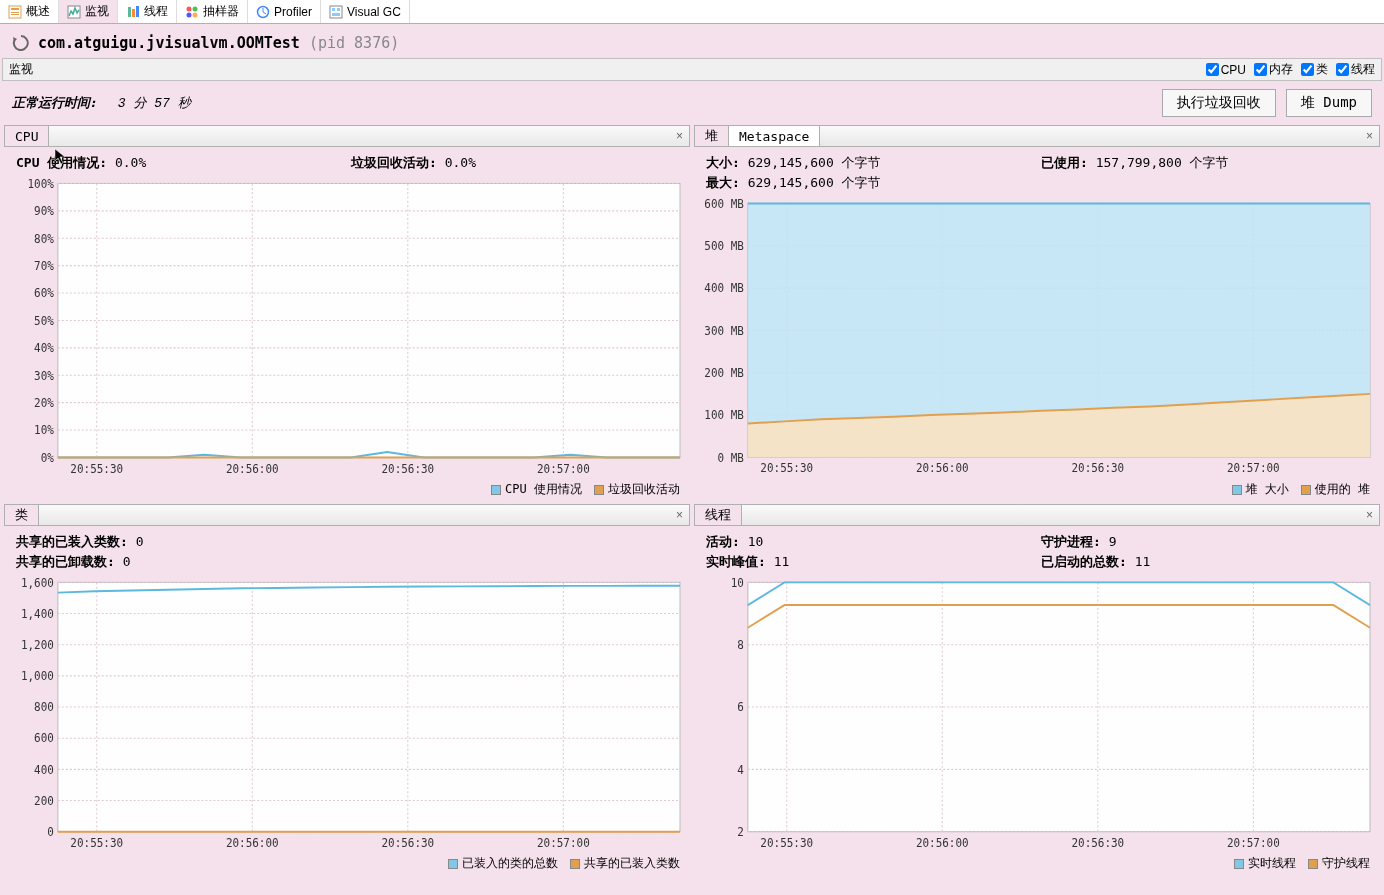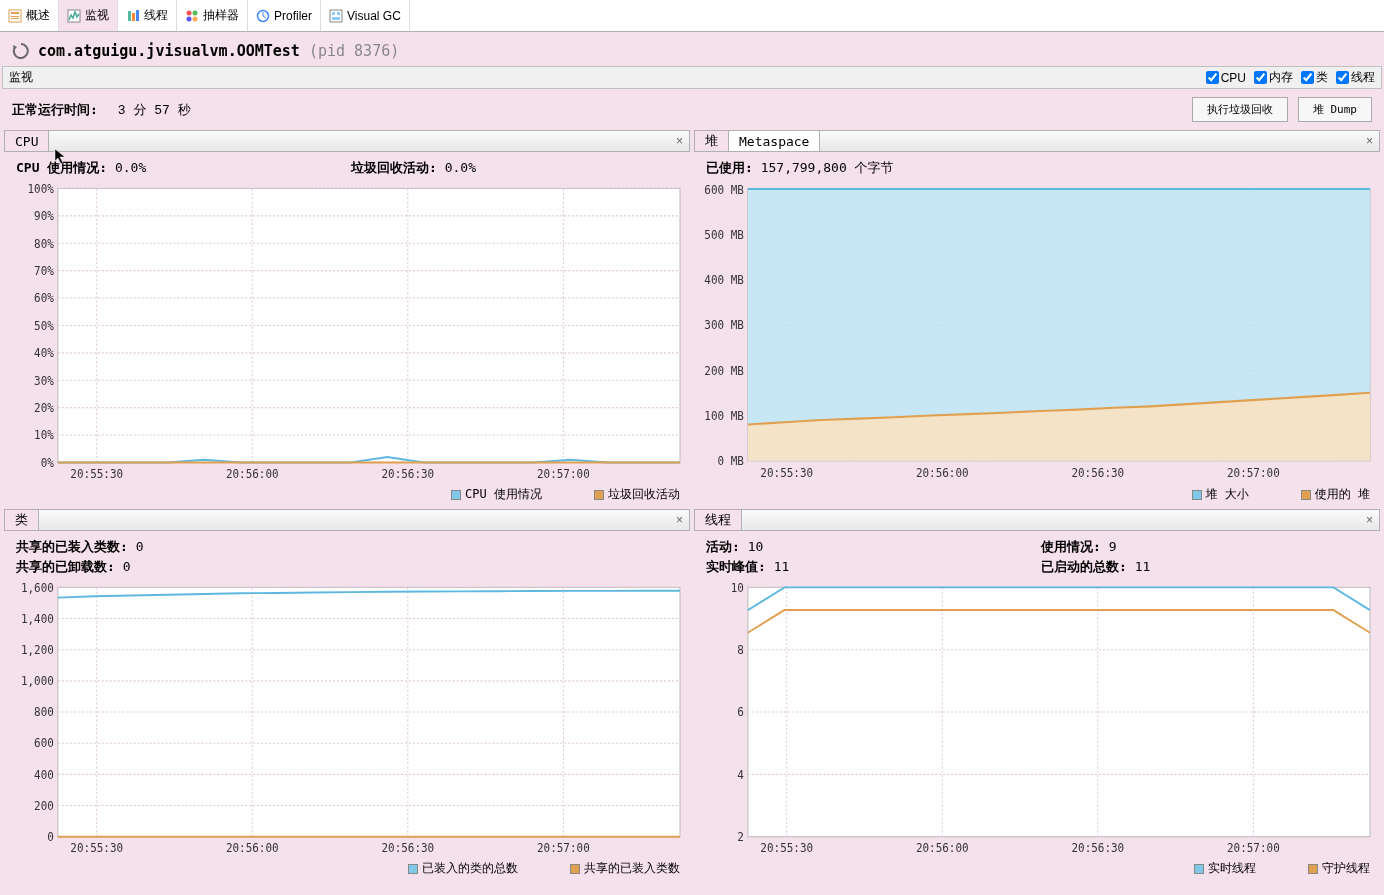--- a/index.html
+++ b/index.html
@@ -4,28 +4,28 @@
 <style>
   * { box-sizing: border-box; margin: 0; padding: 0; }
   body {
     font-family: "Microsoft YaHei", "SimSun", sans-serif;
     font-size: 12px;
     background: #f5e1eb;
     width: 1384px;
     height: 895px;
     overflow: hidden;
   }
-  .mono { font-family: "Consolas", "Courier New", monospace; font-size: 13px; }
+  .mono { font-family: "Consolas", "Courier New", monospace; font-size: 13px; font-style: italic; }
   
   .top-tabs {
     display: flex;
     align-items: center;
     background: #fff;
     border-bottom: 1px solid #b0b0b0;
-    height: 32px;
+    height: 24px;
   }
   .top-tab {
     display: flex;
     align-items: center;
     gap: 4px;
     padding: 3px 8px;
     height: 100%;
     border-right: 1px solid #ddd;
     cursor: pointer;
   }
@@ -63,21 +63,21 @@
     padding: 8px 12px;
   }
   .uptime-row .left { display:flex; gap: 0; }
   .uptime-row .left .lbl { font-weight: bold; font-family: monospace; }
   .buttons { display: flex; gap: 10px; }
   .btn {
     background: #f7f7f7;
     border: 1px solid #aaa;
     padding: 4px 14px;
     font-family: monospace;
-    font-size: 11px;
+    font-size: 14px;
     cursor: pointer;
   }
   
   .panels {
     display: grid;
     grid-template-columns: 1fr 1fr;
     grid-template-rows: 375px 370px;
     gap: 4px;
     padding: 0 4px;
   }
@@ -119,21 +119,21 @@
   }
   .chart-svg { width: 100%; height: 100%; display: block; }
   .legend-row {
     display: flex;
     justify-content: flex-end;
     gap: 12px;
     padding: 2px 10px 2px 0;
     font-family: monospace;
     font-size: 12px;
   }
-  .legend-item { display: flex; align-items: center; gap: 4px; margin-left: 40px; }
+  .legend-item { display: flex; align-items: center; gap: 4px; }
   .legend-sq { width: 10px; height: 10px; border: 1px solid #888; }
   .grid-line { stroke: #e0c8d5; stroke-width: 1; stroke-dasharray: 2,2; }
   .tick-text { font-family: monospace; font-size: 11px; fill: #333; }
   .cursor-icon {
     position: absolute;
     top: 148px;
     left: 54px;
     width: 18px;
     height: 18px;
     z-index: 100;
@@ -317,20 +317,24 @@
 
   <div class="panel">
     <div class="panel-header">
       <div class="ph-tab active">堆</div>
       <div class="ph-tab" style="background:#fff">Metaspace</div>
       <div class="spacer"></div>
       <div class="x">×</div>
     </div>
     <div class="panel-stats">
       <div class="stat-col">
+        <div><b>大小:</b> <span>629,145,600 个字节</span></div>
+        <div><b>最大:</b> <span>629,145,600 个字节</span></div>
+      </div>
+      <div class="stat-col">
         <div><b>已使用:</b> <span>157,799,800 个字节</span></div>
       </div>
     </div>
     <div class="chart-area">
       <svg class="chart-svg" viewBox="0 0 680 260" preserveAspectRatio="none" id="heap-svg">
           <rect x="50" y="6" width="624" height="234" fill="#fefefe" stroke="#bbb"></rect>
           <line x1="50" y1="6" x2="674" y2="6" class="grid-line"></line>
           <text x="46" y="10" text-anchor="end" class="tick-text">600 MB</text>
           <line x1="50" y1="45" x2="674" y2="45" class="grid-line"></line>
           <text x="46" y="49" text-anchor="end" class="tick-text">500 MB</text>
@@ -432,21 +436,21 @@
       <div class="ph-tab active">线程</div>
       <div class="spacer"></div>
       <div class="x">×</div>
     </div>
     <div class="panel-stats">
       <div class="stat-col">
         <div><b>活动:</b> <span>10</span></div>
         <div><b>实时峰值:</b> <span>11</span></div>
       </div>
       <div class="stat-col">
-        <div><b>使用情况:</b> <span>9</span></div>
+        <div><b>守护进程:</b> <span>9</span></div>
         <div><b>已启动的总数:</b> <span>11</span></div>
       </div>
     </div>
     <div class="chart-area">
       <svg class="chart-svg" viewBox="0 0 680 260" preserveAspectRatio="none" id="thread-svg">
           <rect x="50" y="6" width="624" height="234" fill="#fefefe" stroke="#bbb"></rect>
           <line x1="50" y1="6" x2="674" y2="6" class="grid-line"></line>
           <text x="46" y="10" text-anchor="end" class="tick-text">10</text>
           <line x1="50" y1="64.5" x2="674" y2="64.5" class="grid-line"></line>
           <text x="46" y="68.5" text-anchor="end" class="tick-text">8</text>

